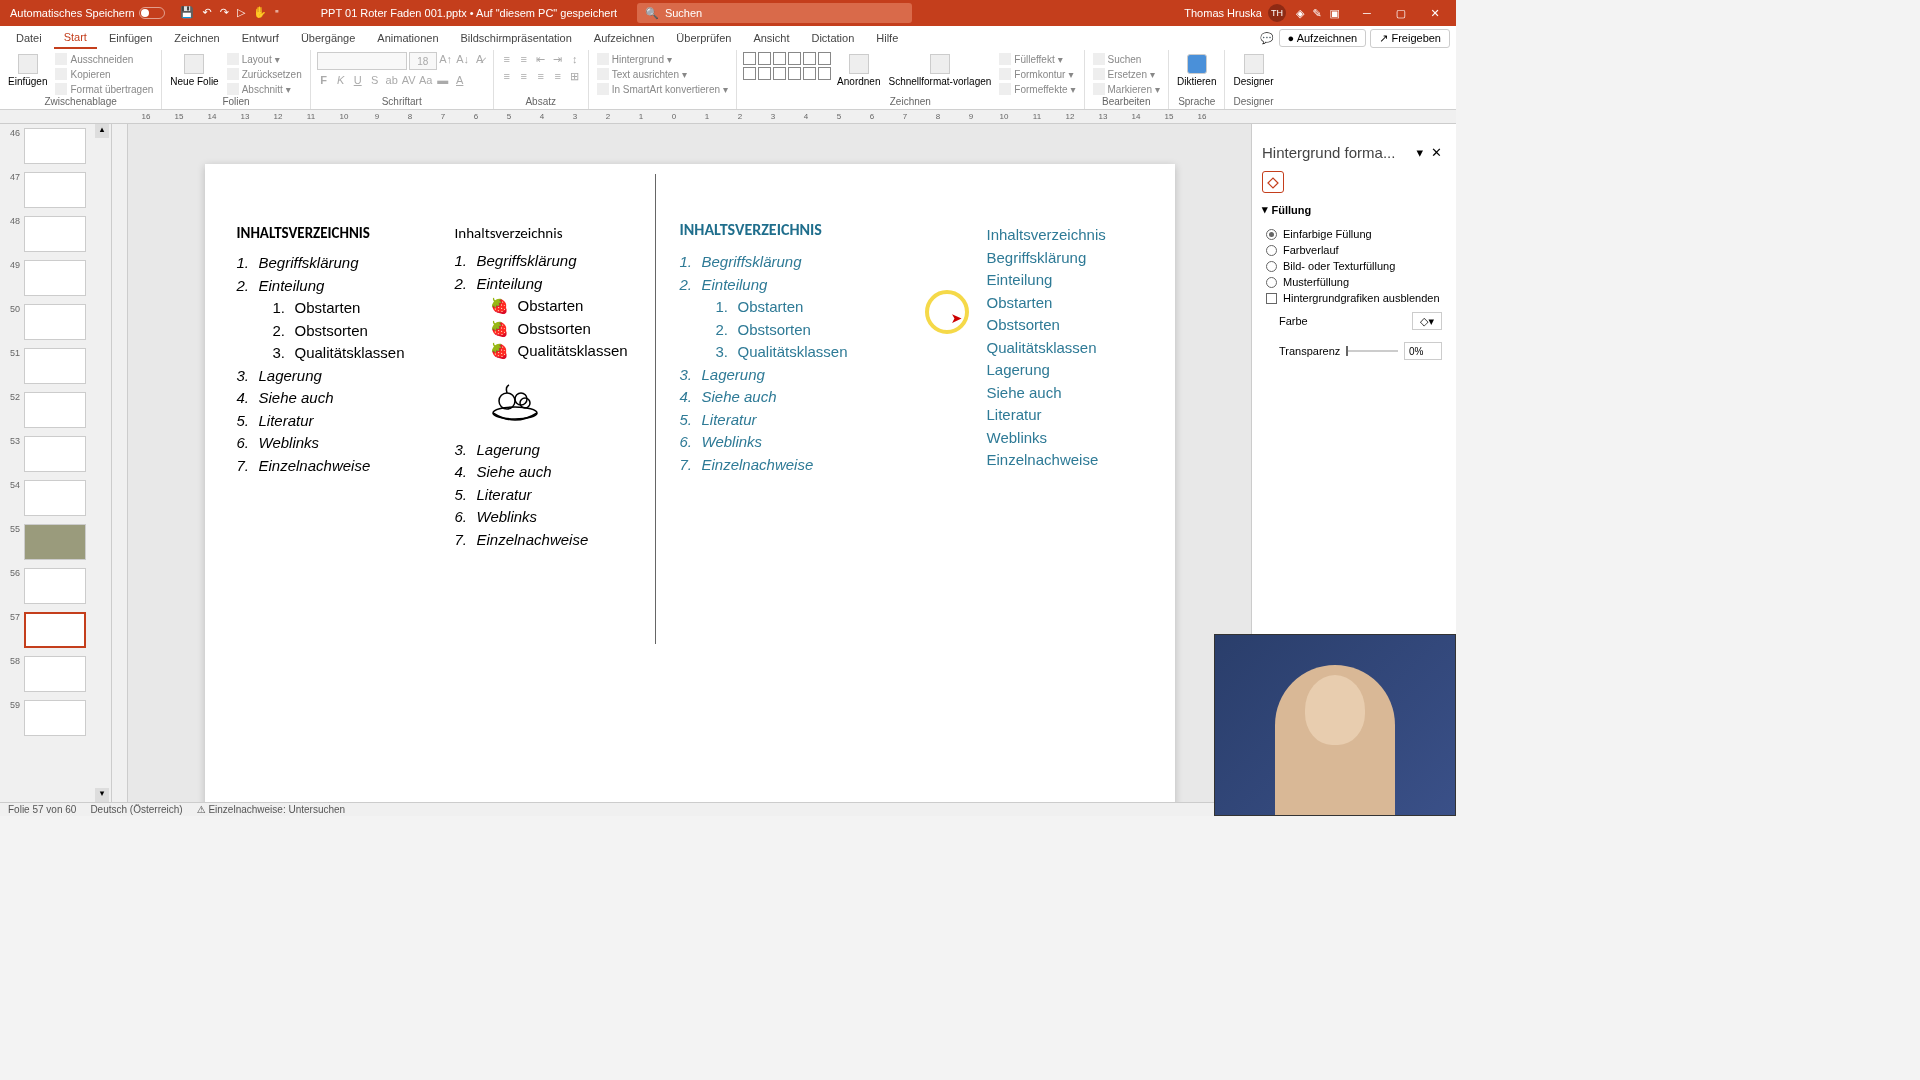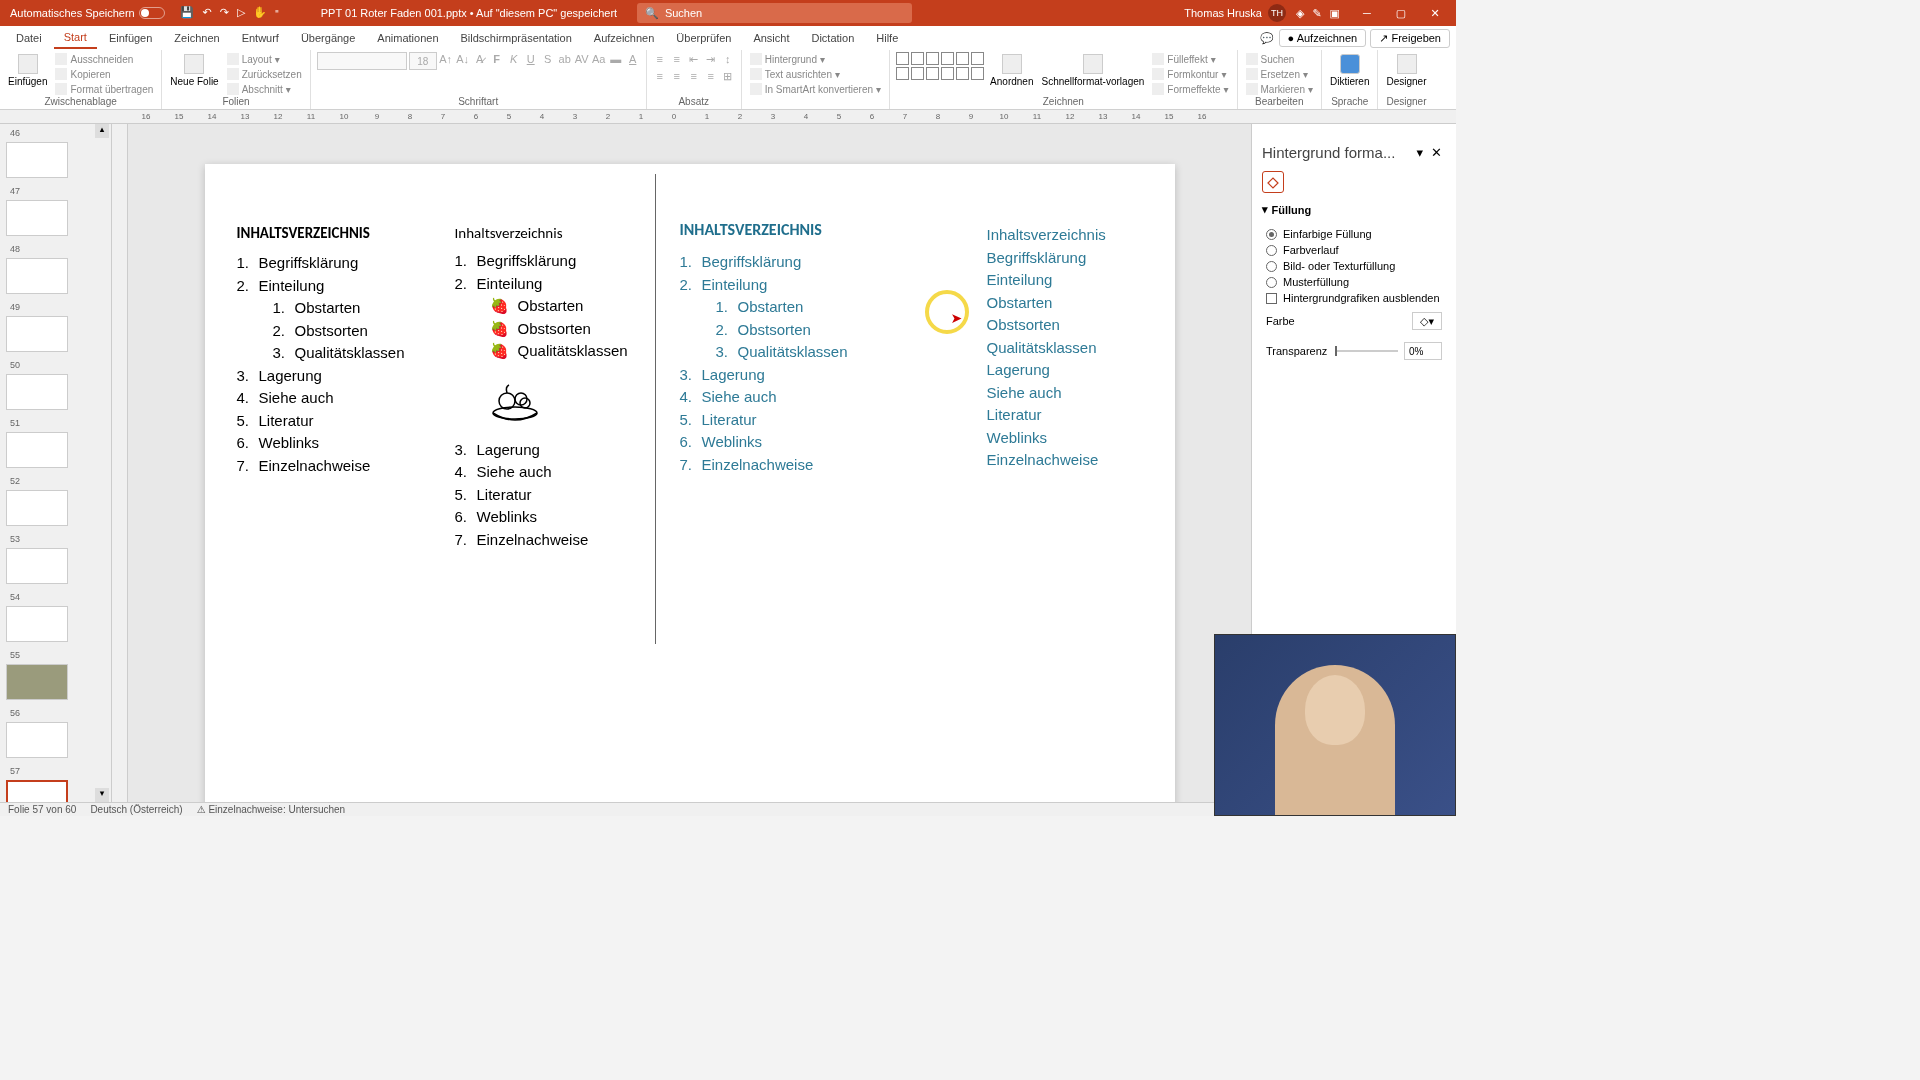--- a/index.html
+++ b/index.html
@@ -46,21 +46,21 @@
 
 
 .ruler-h { height: 14px; background: #f0f0f0; border-bottom: 1px solid #ccc; font-size: 8px; color: #666; display: flex; align-items: center; padding-left: 130px; gap: 1px; overflow: hidden; }
 .ruler-h span { width: 32px; text-align: center; }
 
 
 .main { display: flex; position: absolute; top: 124px; bottom: 14px; left: 0; right: 0; }
 
 
 .thumbs { width: 112px; background: #f0f0f0; border-right: 1px solid #ccc; overflow-y: hidden; position: relative; }
-.thumb-item { display: flex; padding: 4px 6px; gap: 4px; flex-direction: column; }
+.thumb-item { display: flex; padding: 4px 6px; gap: 4px; }
 .thumb-num { font-size: 9px; color: #666; width: 14px; text-align: right; }
 .thumb-prev { width: 62px; height: 36px; background: white; border: 1px solid #ccc; font-size: 5px; overflow: hidden; padding: 1px; }
 .thumb-item.selected .thumb-prev { border: 2px solid #c43e1c; }
 .thumbs .scroll-arrow { position: absolute; right: 2px; width: 14px; height: 14px; background: #ddd; font-size: 9px; text-align: center; cursor: pointer; }
 
 
 .ruler-v { width: 16px; background: #f0f0f0; border-right: 1px solid #ccc; }
 
 
 .canvas-wrap { flex: 1; background: #e8e8e8; display: flex; align-items: flex-start; justify-content: center; padding: 40px 0 0 0; overflow: hidden; position: relative; }
@@ -70,21 +70,21 @@
 .col1 { position: absolute; left: 32px; top: 60px; width: 200px; }
 .col2 { position: absolute; left: 250px; top: 60px; width: 200px; }
 .col3 { position: absolute; left: 475px; top: 56px; width: 220px; }
 .col4 { position: absolute; left: 782px; top: 60px; width: 160px; }
 .vline { position: absolute; left: 450px; top: 10px; width: 1px; height: 470px; background: #666; }
 
 .h-bold { font-weight: bold; font-size: 15px; margin-bottom: 10px; font-family: Calibri, Arial; }
 .h-norm { font-size: 15px; margin-bottom: 8px; font-family: Calibri, Arial; }
 .h-teal { font-weight: bold; font-size: 16px; color: #1f6e8c; margin-bottom: 12px; font-family: Calibri, Arial; }
 .list { font-size: 15px; line-height: 1.5; font-family: Calibri, Arial; }
-.list .l1 { padding-left: 0; }
+.list .l1 { padding-left: 0; font-style: italic; }
 .list .l2 { padding-left: 36px; }
 .teal { color: #2e7a96; }
 .num { display: inline-block; width: 22px; }
 .fruit-bowl { margin: 12px 0 12px 30px; }
 .author { position: absolute; left: 70px; bottom: 22px; font-size: 15px; font-family: Calibri, Arial; }
 .highlight-ring { position: absolute; width: 44px; height: 44px; border: 4px solid #f5d949; border-radius: 50%; left: 720px; top: 126px; }
 .cursor-arrow { position: absolute; left: 746px; top: 146px; font-size: 14px; color: #c00; }
 
 
 .pane { width: 205px; background: white; border-left: 1px solid #ccc; display: flex; flex-direction: column; font-size: 11px; }
@@ -93,21 +93,21 @@
 .pane-header .x { cursor: pointer; font-size: 13px; padding: 0 4px; }
 .pane-tabs { padding: 4px 10px; }
 .pane-tab-icon { width: 22px; height: 22px; border: 1px solid #c43e1c; border-radius: 3px; display: flex; align-items: center; justify-content: center; }
 .pane-section-h { padding: 6px 10px; font-weight: bold; font-size: 11px; display: flex; align-items: center; gap: 4px; cursor: pointer; }
 .pane-body { padding: 4px 14px; }
 .radio-row, .check-row { display: flex; align-items: center; gap: 6px; padding: 2px 0; font-size: 11px; }
 .radio { width: 11px; height: 11px; border: 1px solid #666; border-radius: 50%; display: inline-flex; align-items: center; justify-content: center; }
 .radio.on::after { content: ""; width: 5px; height: 5px; background: #666; border-radius: 50%; }
 .checkbox { width: 11px; height: 11px; border: 1px solid #666; }
 .field-row { display: flex; align-items: center; padding: 6px 0; gap: 6px; }
-.field-row label { flex: 1; }
+.field-row label { flex: 1; margin-left: 13px; }
 .color-btn { width: 30px; height: 18px; border: 1px solid #ccc; display: flex; align-items: center; justify-content: center; }
 .slider { flex: 1; height: 2px; background: #ccc; position: relative; }
 .slider::after { content: ""; position: absolute; width: 2px; height: 10px; background: #666; left: 0; top: -4px; }
 .spin { width: 38px; height: 18px; border: 1px solid #ccc; font-size: 10px; display: flex; align-items: center; padding: 0 4px; }
 
 
 .statusbar { position: absolute; bottom: 0; left: 0; right: 0; height: 14px; background: #f0f0f0; border-top: 1px solid #ccc; font-size: 10px; color: #555; display: flex; align-items: center; padding: 0 8px; gap: 14px; }
 .statusbar .right { margin-left: auto; display: flex; gap: 10px; align-items: center; }
 
 
@@ -213,21 +213,21 @@
             <span class="si"></span>
             <span>Zurücksetzen</span>
           </span>
         <span class="small-btn"><span class="si"></span><span>Abschnitt</span> ▾</span>
       </div>
     </div>
     <div class="label">Folien</div>
   </div>
 
   <div class="ribbon-group">
-    <div class="controls" style="flex-direction:row;gap:3px">
+    <div class="controls" style="flex-direction:column;gap:3px">
       <div style="display:flex;gap:2px">
         <div class="font-box"></div>
         <div class="size-box">18</div>
         <div class="icon-row">
           <span>A↑</span>
           <span>A↓</span>
           <span>A̷</span>
         </div>
       </div>
       <div class="icon-row">

